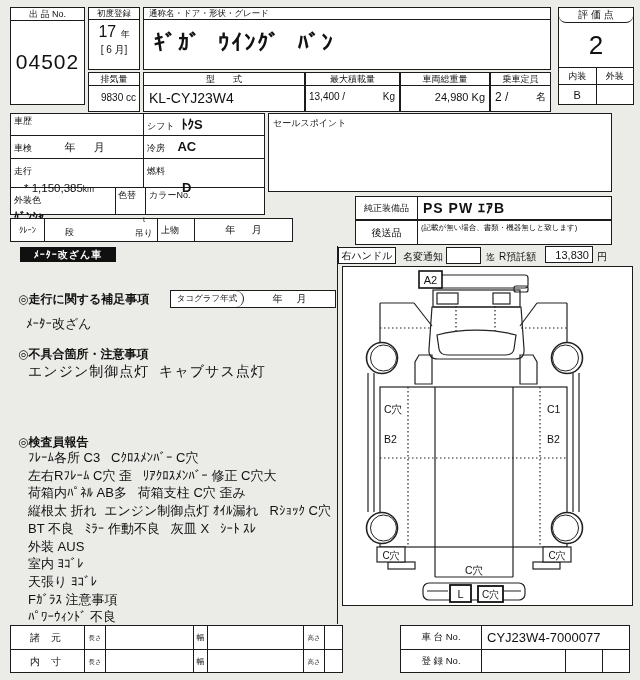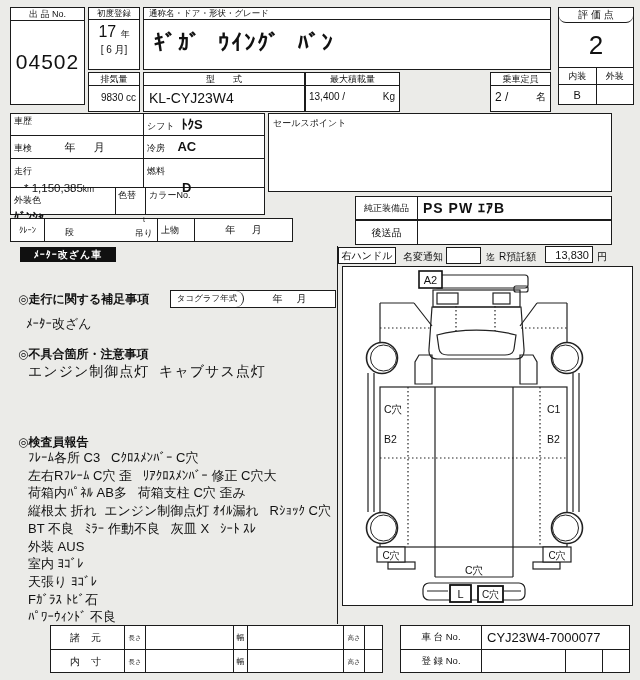--- a/index.html
+++ b/index.html
@@ -54,20 +54,24 @@
   </div>
 
   <div class="box" style="left:305px;top:72px;width:95px;height:40px;">
     <div class="hdr" style="height:13px;">最大積載量</div>
     <div class="flexc" style="justify-content:space-between;padding:5px 4px 0 3px;">
       <span class="mono" style="font-size:10px;">13,400 /</span>
       <span style="font-size:10px;">Kg</span>
     </div>
   </div>
 
+  <div class="box" style="left:400px;top:72px;width:90px;height:40px;">
+    <div class="hdr" style="height:13px;">車両総重量</div>
+    <div class="mono" style="font-size:11px;text-align:right;padding:5px 4px 0 0;">24,980 Kg</div>
+  </div>
 
   <div class="box" style="left:490px;top:72px;width:61px;height:40px;">
     <div class="hdr" style="height:13px;">乗車定員</div>
     <div class="flexc" style="justify-content:space-between;padding:4px 4px 0 4px;">
       <span class="mono" style="font-size:12px;">2 /</span>
       <span style="font-size:10px;">名</span>
     </div>
   </div>
 
   <div class="box" style="left:558px;top:7px;width:76px;height:98px;">
@@ -135,20 +139,21 @@
     <div class="lblsm" style="padding:3px 0 0 4px;">セールスポイント</div>
   </div>
 
   <div class="box" style="left:355px;top:196px;width:257px;height:24px;display:flex;">
     <div style="width:61px;border-right:1px solid #1b1b1b;display:flex;align-items:center;justify-content:center;font-size:9px;">純正装備品</div>
     <div style="flex:1;display:flex;align-items:center;padding-left:5px;font-size:14px;font-weight:bold;letter-spacing:1px;">PS PW ｴｱB</div>
   </div>
 
   <div class="box" style="left:355px;top:220px;width:257px;height:25px;display:flex;">
     <div style="width:61px;border-right:1px solid #1b1b1b;display:flex;align-items:center;justify-content:center;font-size:10px;">後送品</div>
+    <div style="flex:1;font-size:7.5px;padding:2px 0 0 3px;">(記載が無い場合、書類・機器無しと致します)</div>
   </div>
 
   <div class="abs" style="left:20px;top:247px;width:96px;height:15px;background:#101010;color:#fff;font-size:10px;font-weight:bold;display:flex;align-items:center;justify-content:center;letter-spacing:1px;">ﾒｰﾀｰ改ざん車</div>
 
   <div class="box" style="left:338px;top:247px;width:58px;height:17px;display:flex;align-items:center;justify-content:center;font-size:10px;">右ハンドル</div>
   <div class="txt" style="left:403px;top:250px;font-size:10px;">名変通知</div>
   <div class="box" style="left:446px;top:247px;width:35px;height:17px;"></div>
   <div class="txt" style="left:486px;top:251px;font-size:9px;">迄</div>
   <div class="txt" style="left:499px;top:250px;font-size:10px;">R預託額</div>
   <div class="box mono" style="left:545px;top:246px;width:48px;height:17px;display:flex;align-items:center;justify-content:flex-end;padding-right:3px;font-size:11px;">13,830</div>
@@ -167,21 +172,21 @@
   <div class="txt" style="left:18px;top:434px;font-size:12px;font-weight:bold;">◎検査員報告</div>
   <div class="abs" style="left:28px;top:449px;width:310px;font-size:13px;line-height:17.7px;">
     <div class="pre">ﾌﾚｰﾑ各所 C3   Cｸﾛｽﾒﾝﾊﾞｰ C穴</div>
     <div class="pre">左右Rﾌﾚｰﾑ C穴 歪   ﾘｱｸﾛｽﾒﾝﾊﾞｰ 修正 C穴大</div>
     <div class="pre">荷箱内ﾊﾟﾈﾙ AB多   荷箱支柱 C穴 歪み</div>
     <div class="pre">縦根太 折れ  エンジン制御点灯 ｵｲﾙ漏れ   Rｼｮｯｸ C穴</div>
     <div class="pre">BT 不良   ﾐﾗｰ 作動不良   灰皿 X   ｼｰﾄ ｽﾚ</div>
     <div class="pre">外装 AUS</div>
     <div class="pre">室内 ﾖｺﾞﾚ</div>
     <div class="pre">天張り ﾖｺﾞﾚ</div>
-    <div class="pre">Fｶﾞﾗｽ ﾄﾋﾞ石</div>
+    <div class="pre">Fｶﾞﾗｽ 注意事項</div>
     <div class="pre">ﾊﾟﾜｰｳｨﾝﾄﾞ 不良</div>
   </div>
 
   <div class="abs" style="left:337px;top:246px;width:0;height:378px;border-left:1px solid #1b1b1b;"></div>
 
   <svg class="abs" style="left:338px;top:266px;" width="296" height="342" viewBox="0 0 296 342">
     <rect x="4.5" y="0.5" width="290" height="339" fill="#fff" stroke="#1b1b1b" stroke-width="1"></rect>
     <g fill="none" stroke="#222" stroke-width="1.2">
 
       <rect x="97" y="9" width="93" height="13" rx="3"></rect>
@@ -240,21 +245,21 @@
     <text x="219" y="293" font-size="10" text-anchor="middle">C穴</text>
 
     <text x="136" y="308" font-size="10.5" text-anchor="middle">C穴</text>
 
     <rect x="112" y="319" width="21" height="17" fill="#fff" stroke="#111" stroke-width="1.8"></rect>
     <text x="122.5" y="332" font-size="11" text-anchor="middle">L</text>
     <rect x="140" y="320" width="25" height="16" fill="#fff" stroke="#111" stroke-width="1.8"></rect>
     <text x="152.5" y="332" font-size="10" text-anchor="middle">C穴</text>
   </svg>
 
-  <div class="box" style="left:10px;top:625px;width:333px;height:48px;margin-left:40px;">
+  <div class="box" style="left:10px;top:625px;width:333px;height:48px;">
     <div style="display:flex;height:23px;border-bottom:1px solid #1b1b1b;">
       <div style="width:73px;border-right:1px solid #1b1b1b;display:flex;align-items:center;justify-content:center;font-size:10px;letter-spacing:4px;">諸 元</div>
       <div style="width:14px;border-right:1px solid #1b1b1b;font-size:6.5px;line-height:1.2;display:flex;align-items:center;justify-content:center;text-align:center;word-break:break-all;padding:0 3px;">長さ</div>
       <div style="width:87px;border-right:1px solid #1b1b1b;"></div>
       <div style="width:13px;border-right:1px solid #1b1b1b;font-size:8px;display:flex;align-items:center;justify-content:center;">幅</div>
       <div style="width:95px;border-right:1px solid #1b1b1b;"></div>
       <div style="width:14px;border-right:1px solid #1b1b1b;font-size:6.5px;line-height:1.2;display:flex;align-items:center;justify-content:center;text-align:center;word-break:break-all;padding:0 3px;">高さ</div>
       <div style="flex:1;"></div>
     </div>
     <div style="display:flex;height:23px;">

